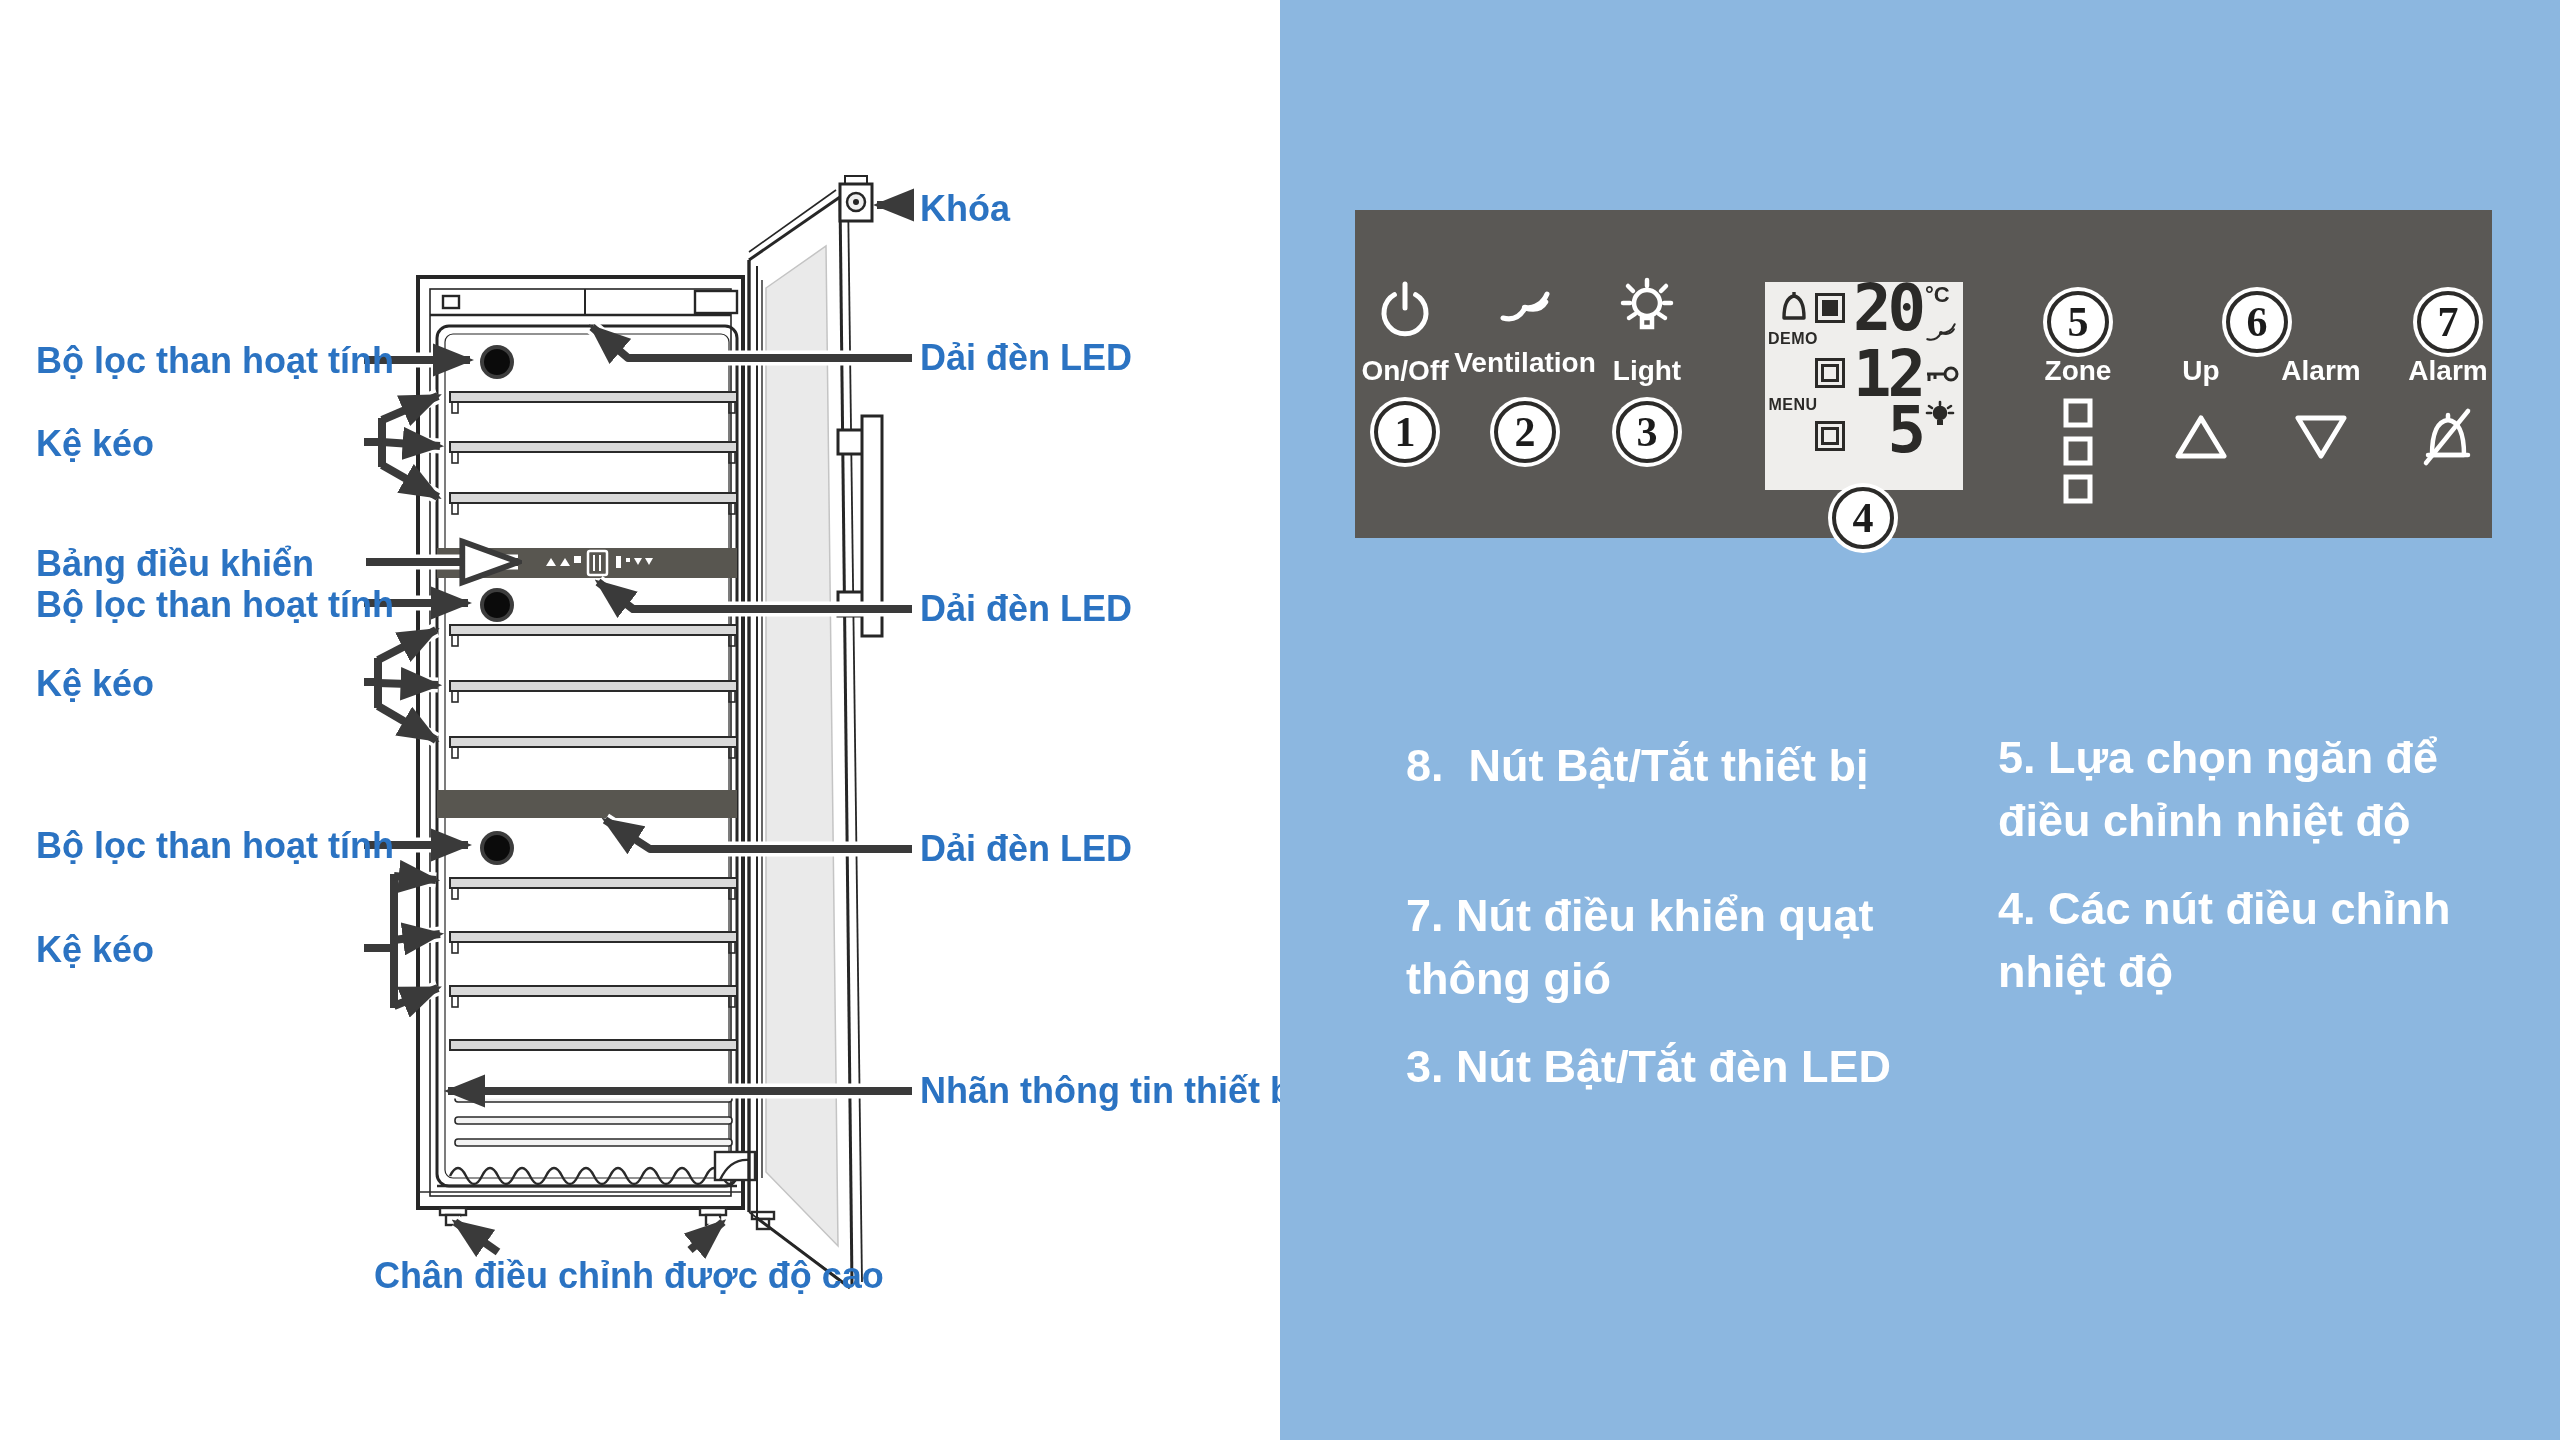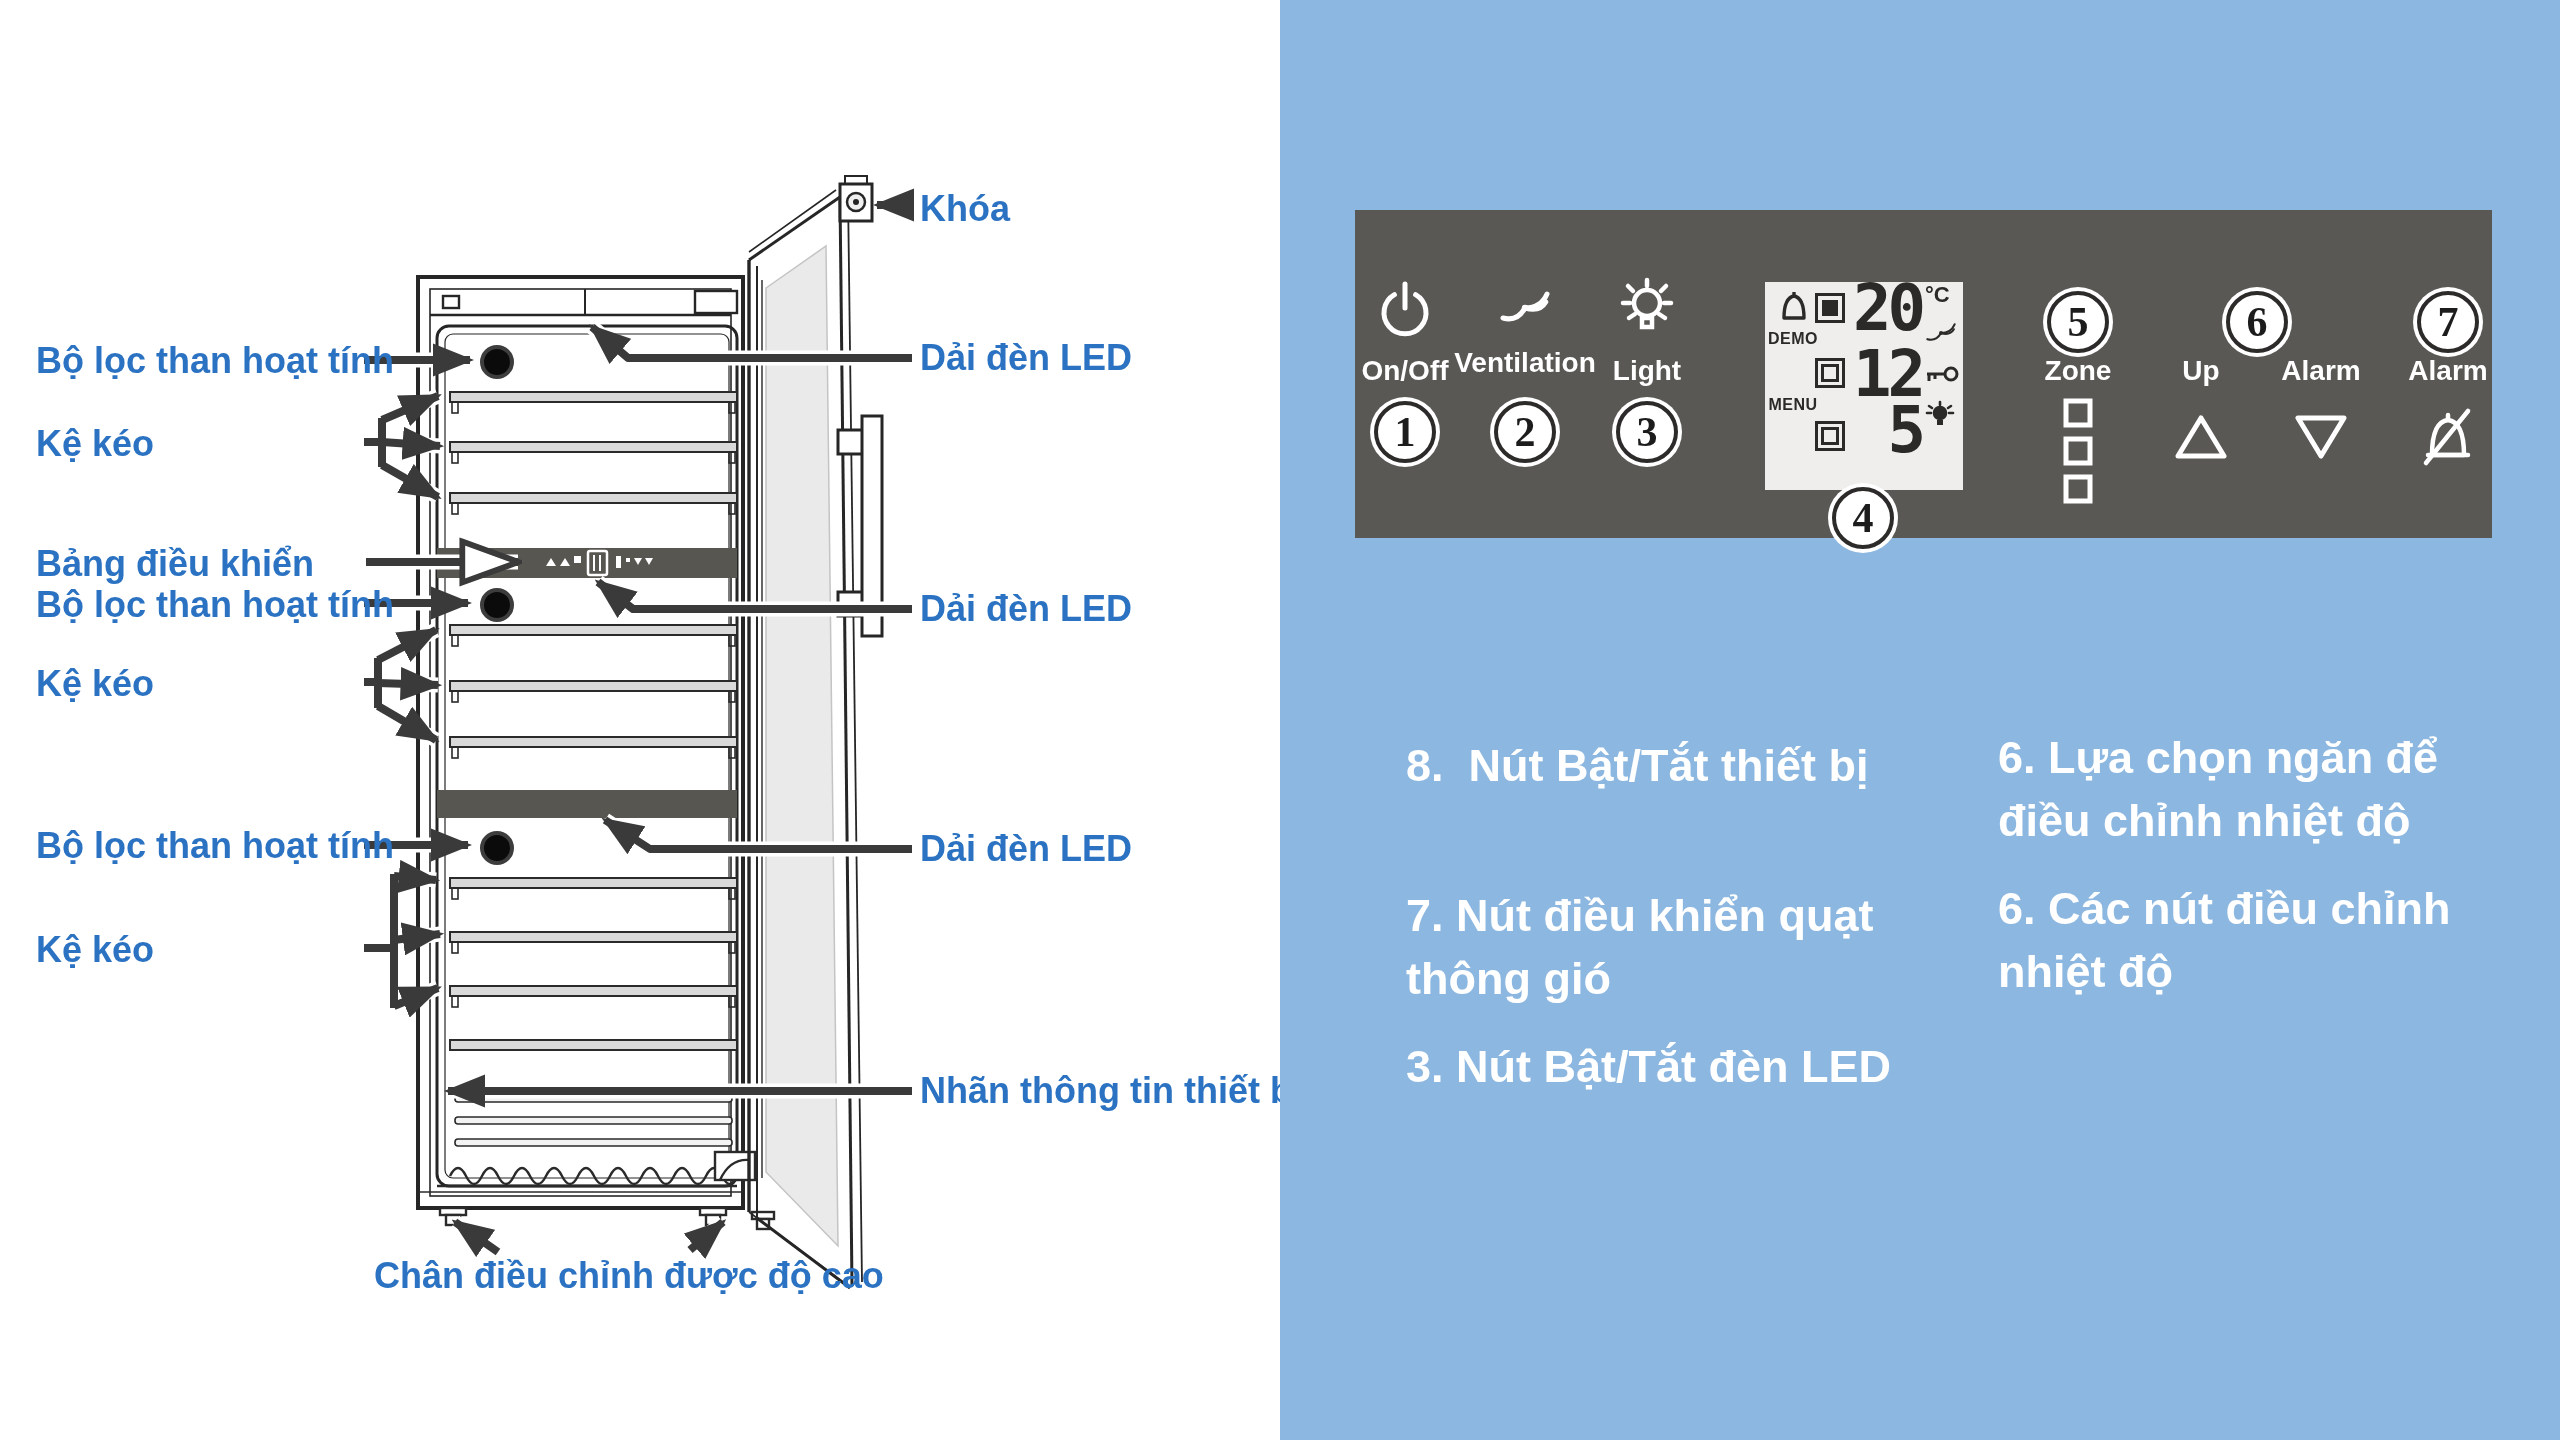--- a/index.html
+++ b/index.html
@@ -374,19 +374,19 @@
       </div>
     </div>
 
     <div class="legend-col" style="left:126px;top:734px;width:600px">
       <div class="legend-item single">8.  Nút Bật/Tắt thiết bị</div>
       <div class="legend-item">7. Nút điều khiển quạt
 thông gió</div>
       <div class="legend-item single">3. Nút Bật/Tắt đèn LED</div>
     </div>
     <div class="legend-col" style="left:718px;top:726px;width:560px">
-      <div class="legend-item">6. Lựa chọn ngăn để
+      <div class="legend-item">5. Lựa chọn ngăn để
 điều chỉnh nhiệt độ</div>
-      <div class="legend-item">6. Các nút điều chỉnh
+      <div class="legend-item">4. Các nút điều chỉnh
 nhiệt độ</div>
     </div>
   </div>
 </div>
 
 </body></html>

